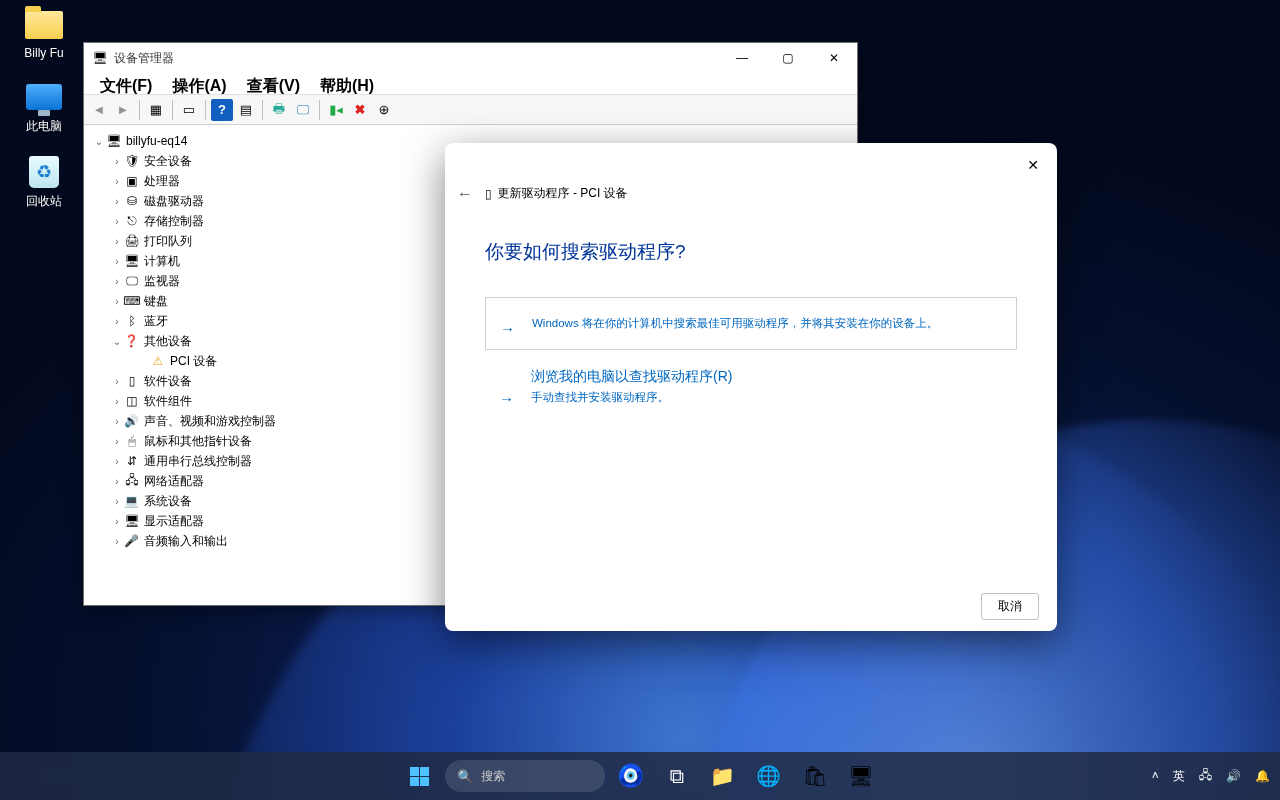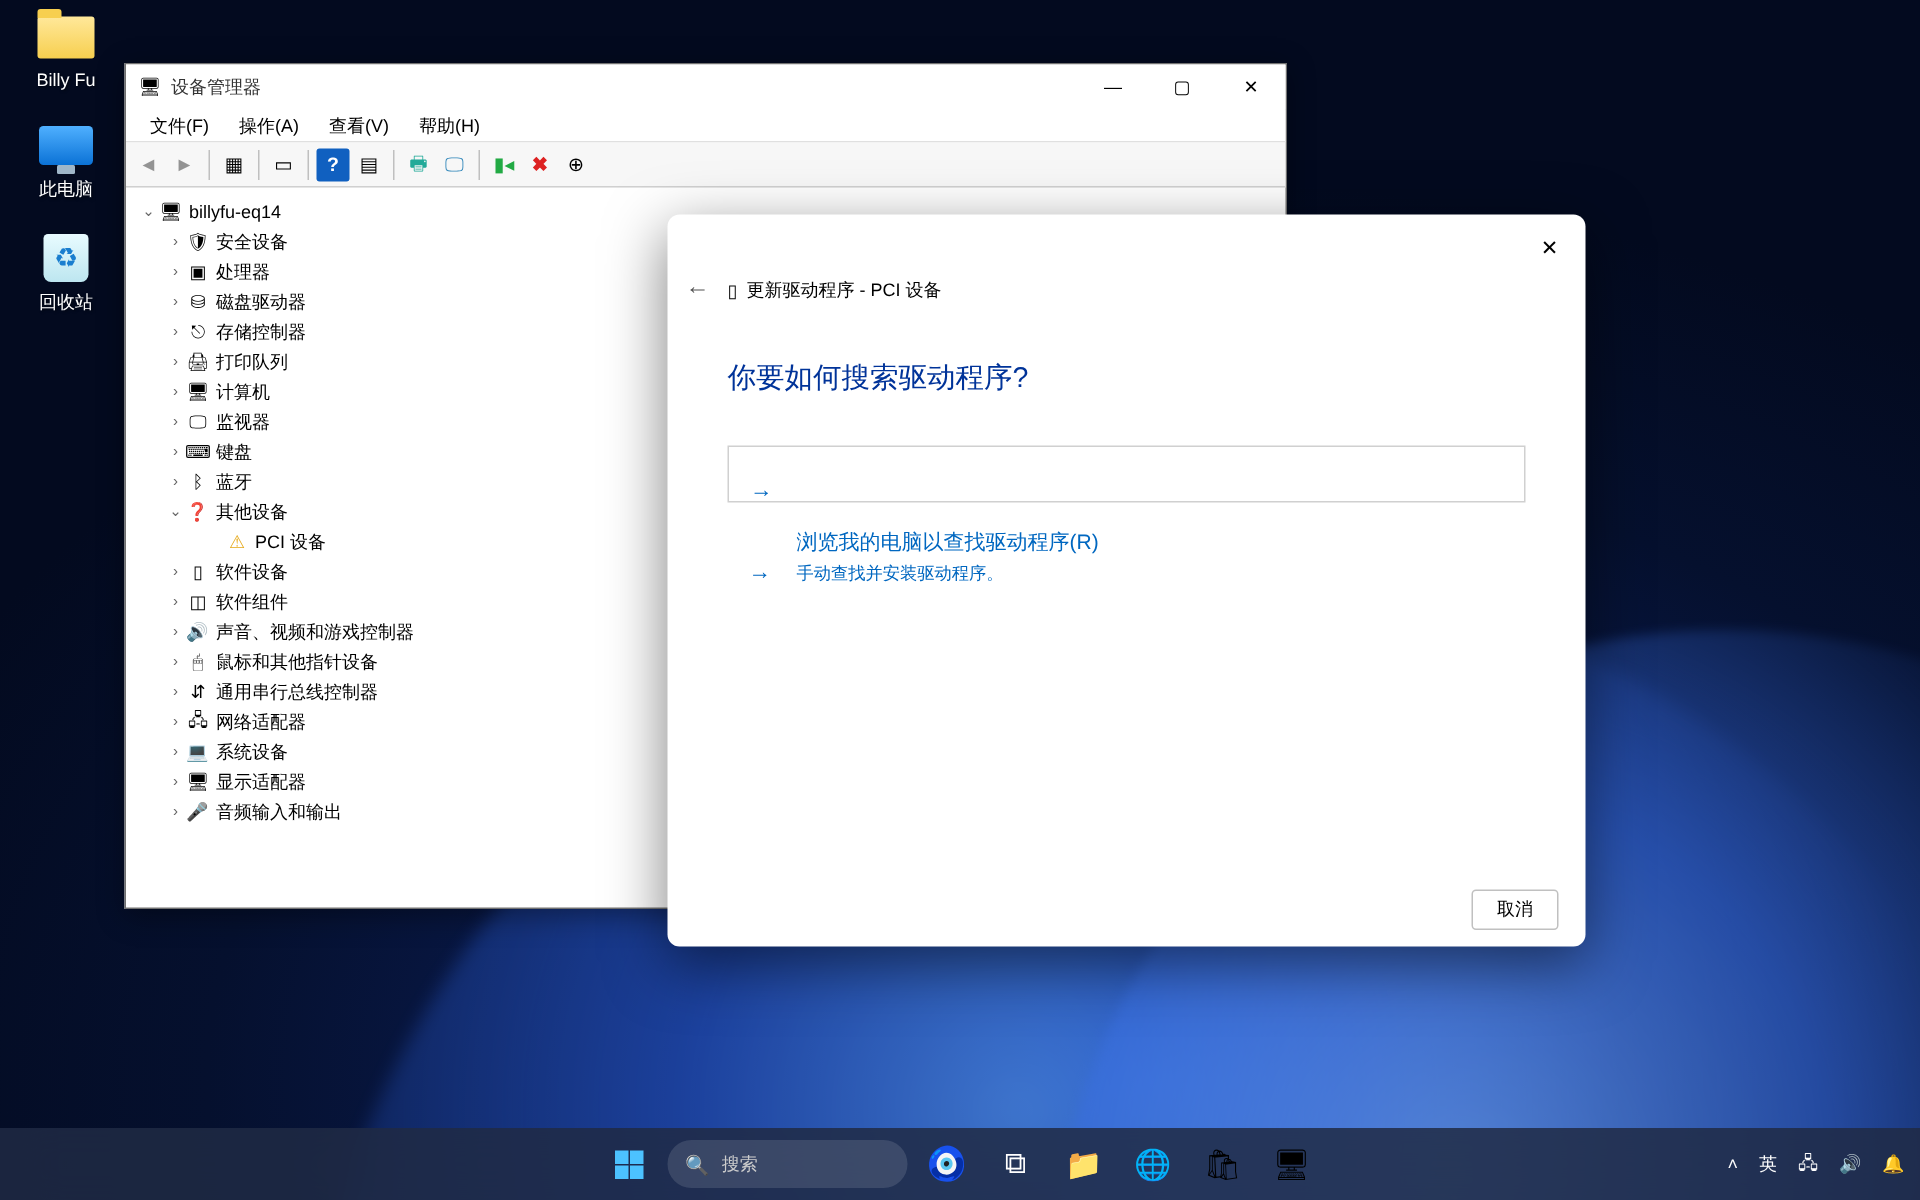--- a/index.html
+++ b/index.html
@@ -38,21 +38,21 @@
 .devmgr {
   position: absolute; left: 83px; top: 42px; width: 775px; height: 564px;
   background: #fff; border: 1px solid #707070; box-shadow: 0 4px 18px rgba(0,0,0,.4);
   display:flex; flex-direction:column;
 }
 .titlebar { height: 30px; display:flex; align-items:center; padding-left:8px; background:#fff; }
 .titlebar .ticon { width:16px; height:16px; margin-right:6px; display:flex;align-items:center;justify-content:center;font-size:12px;}
 .titlebar .ttext { font-size: 12px; color:#333; flex:1;}
 .winbtn { width: 46px; height: 30px; display:flex; align-items:center; justify-content:center; font-size:12px; color:#000;}
 .menubar { height:22px; background:#fff; border-bottom:1px solid #e0e0e0; display:flex; padding-left:6px; }
-.menubar span{ font-size:12px; padding:3px 10px; }
+.menubar span{ font-size:16px; padding:3px 10px;font-weight:bold; }
 .toolbar { height:30px; background:#f7f7f7; border-bottom:1px solid #d0d0d0; display:flex; align-items:center; padding:0 4px; gap:2px;}
 .tbtn { width:22px; height:22px; display:flex; align-items:center; justify-content:center; font-size:13px;}
 .tsep{width:1px;height:20px;background:#c0c0c0;margin:0 3px;}
 .tree { flex:1; overflow:auto; padding:6px 4px; font-size:12px; color:#000; }
 .tnode { display:flex; align-items:center; height:20px; white-space:nowrap; }
 .tnode .exp { width:14px; text-align:center; color:#666; font-size:10px; cursor:pointer;}
 .tnode .nicon{width:16px;height:16px;margin-right:4px;display:inline-flex;align-items:center;justify-content:center;font-size:12px;}
 .lvl0{padding-left:4px;} .lvl1{padding-left:22px;} .lvl2{padding-left:48px;}
 
 
@@ -266,20 +266,21 @@
   </div>
   <div class="wback">←</div>
   <div class="wtitle">
     <span class="wicon">▯</span>
     <span>更新驱动程序 - PCI 设备</span>
   </div>
   <div class="body">
     <div class="question">你要如何搜索驱动程序?</div>
     <div class="option">
       <span class="arrow">→</span>
+      <div class="odesc">Windows 将在你的计算机中搜索最佳可用驱动程序，并将其安装在你的设备上。</div>
     </div>
     <div class="option noborder">
       <span class="arrow">→</span>
       <div class="otitle">浏览我的电脑以查找驱动程序(R)</div>
       <div class="odesc">手动查找并安装驱动程序。</div>
     </div>
   </div>
   <div class="footer">
     <button class="cancel">取消</button>
   </div>

